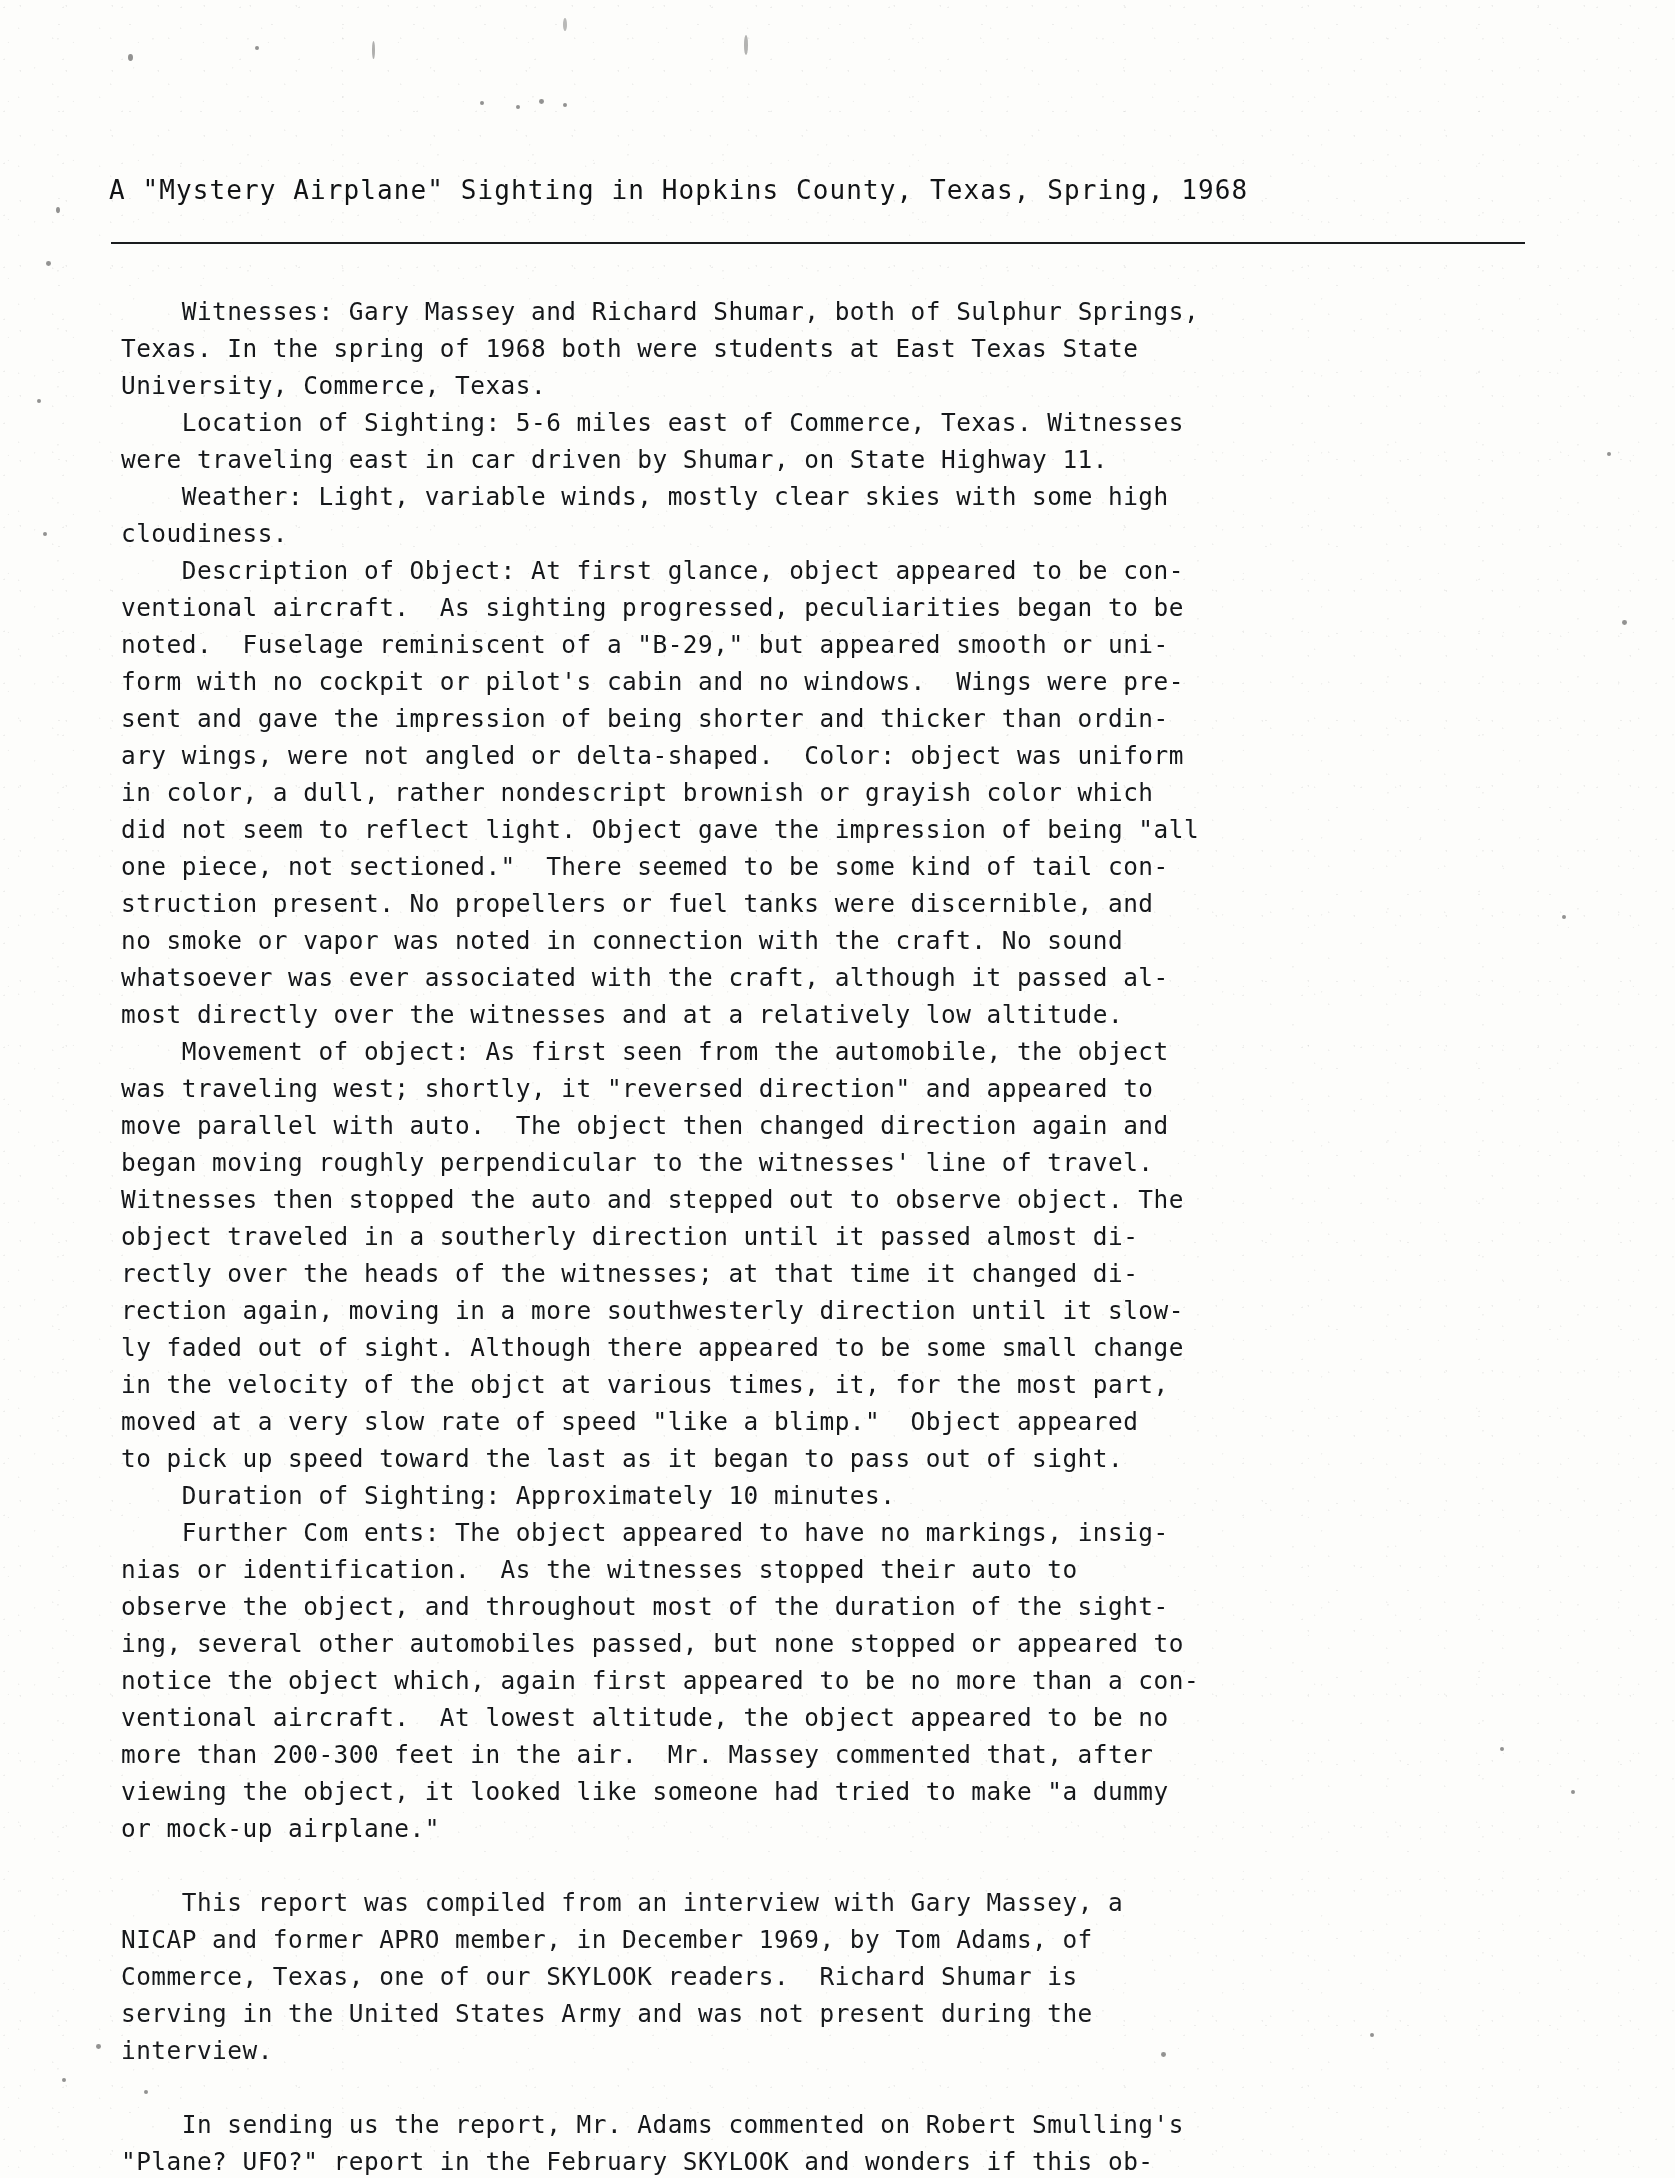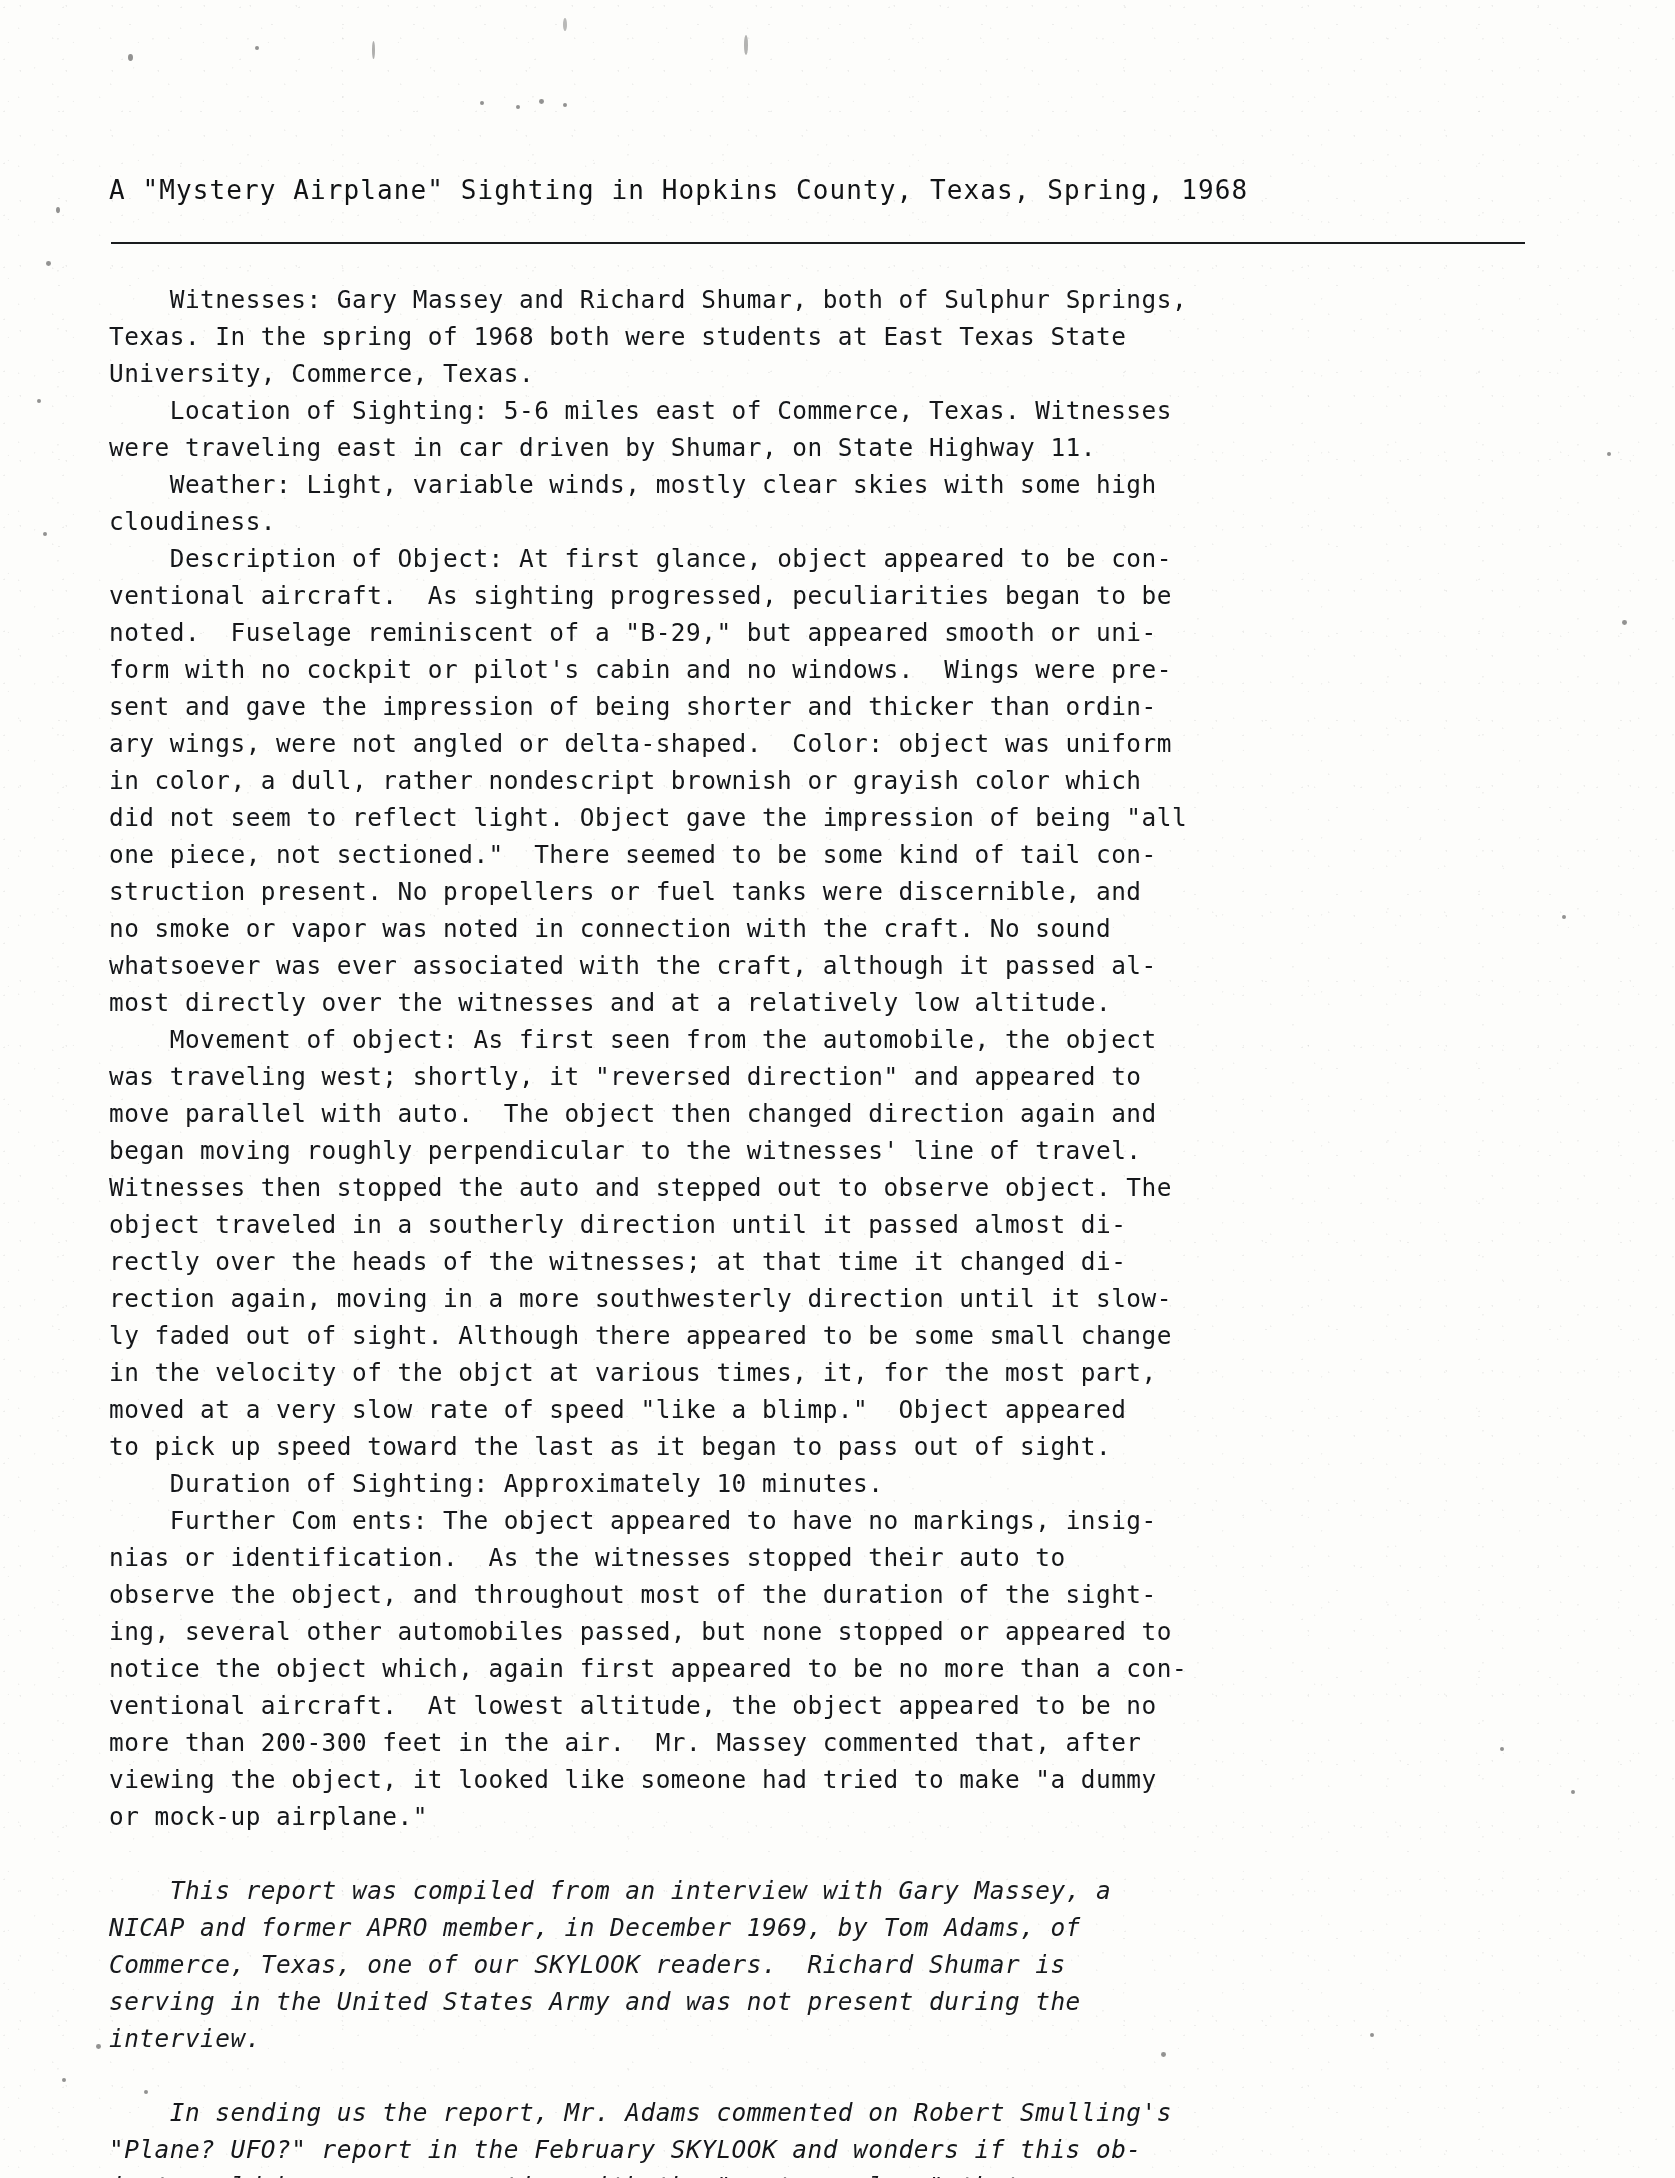--- a/index.html
+++ b/index.html
@@ -73,23 +73,23 @@
     left: 109px;
     top: 281px;
     width: 1482px;
   }
   .para {
     font-size: 24.4px;
     line-height: 37px;
     letter-spacing: 0.5px;
     white-space: pre-wrap;
     color: #15171a;
-    margin: 0;
+    margin: 12px;
   }
-  .para.gap-before { margin-top: 37px; font-style: italic; }
+  .para.gap-before { margin-top: 37px; }
 
   
   .para:nth-of-type(odd) { color: #15171a; }
   .para:nth-of-type(even) { color: #181a1d; }
 </style>
 </head>
 <body>
 
 <div class="page">
 

